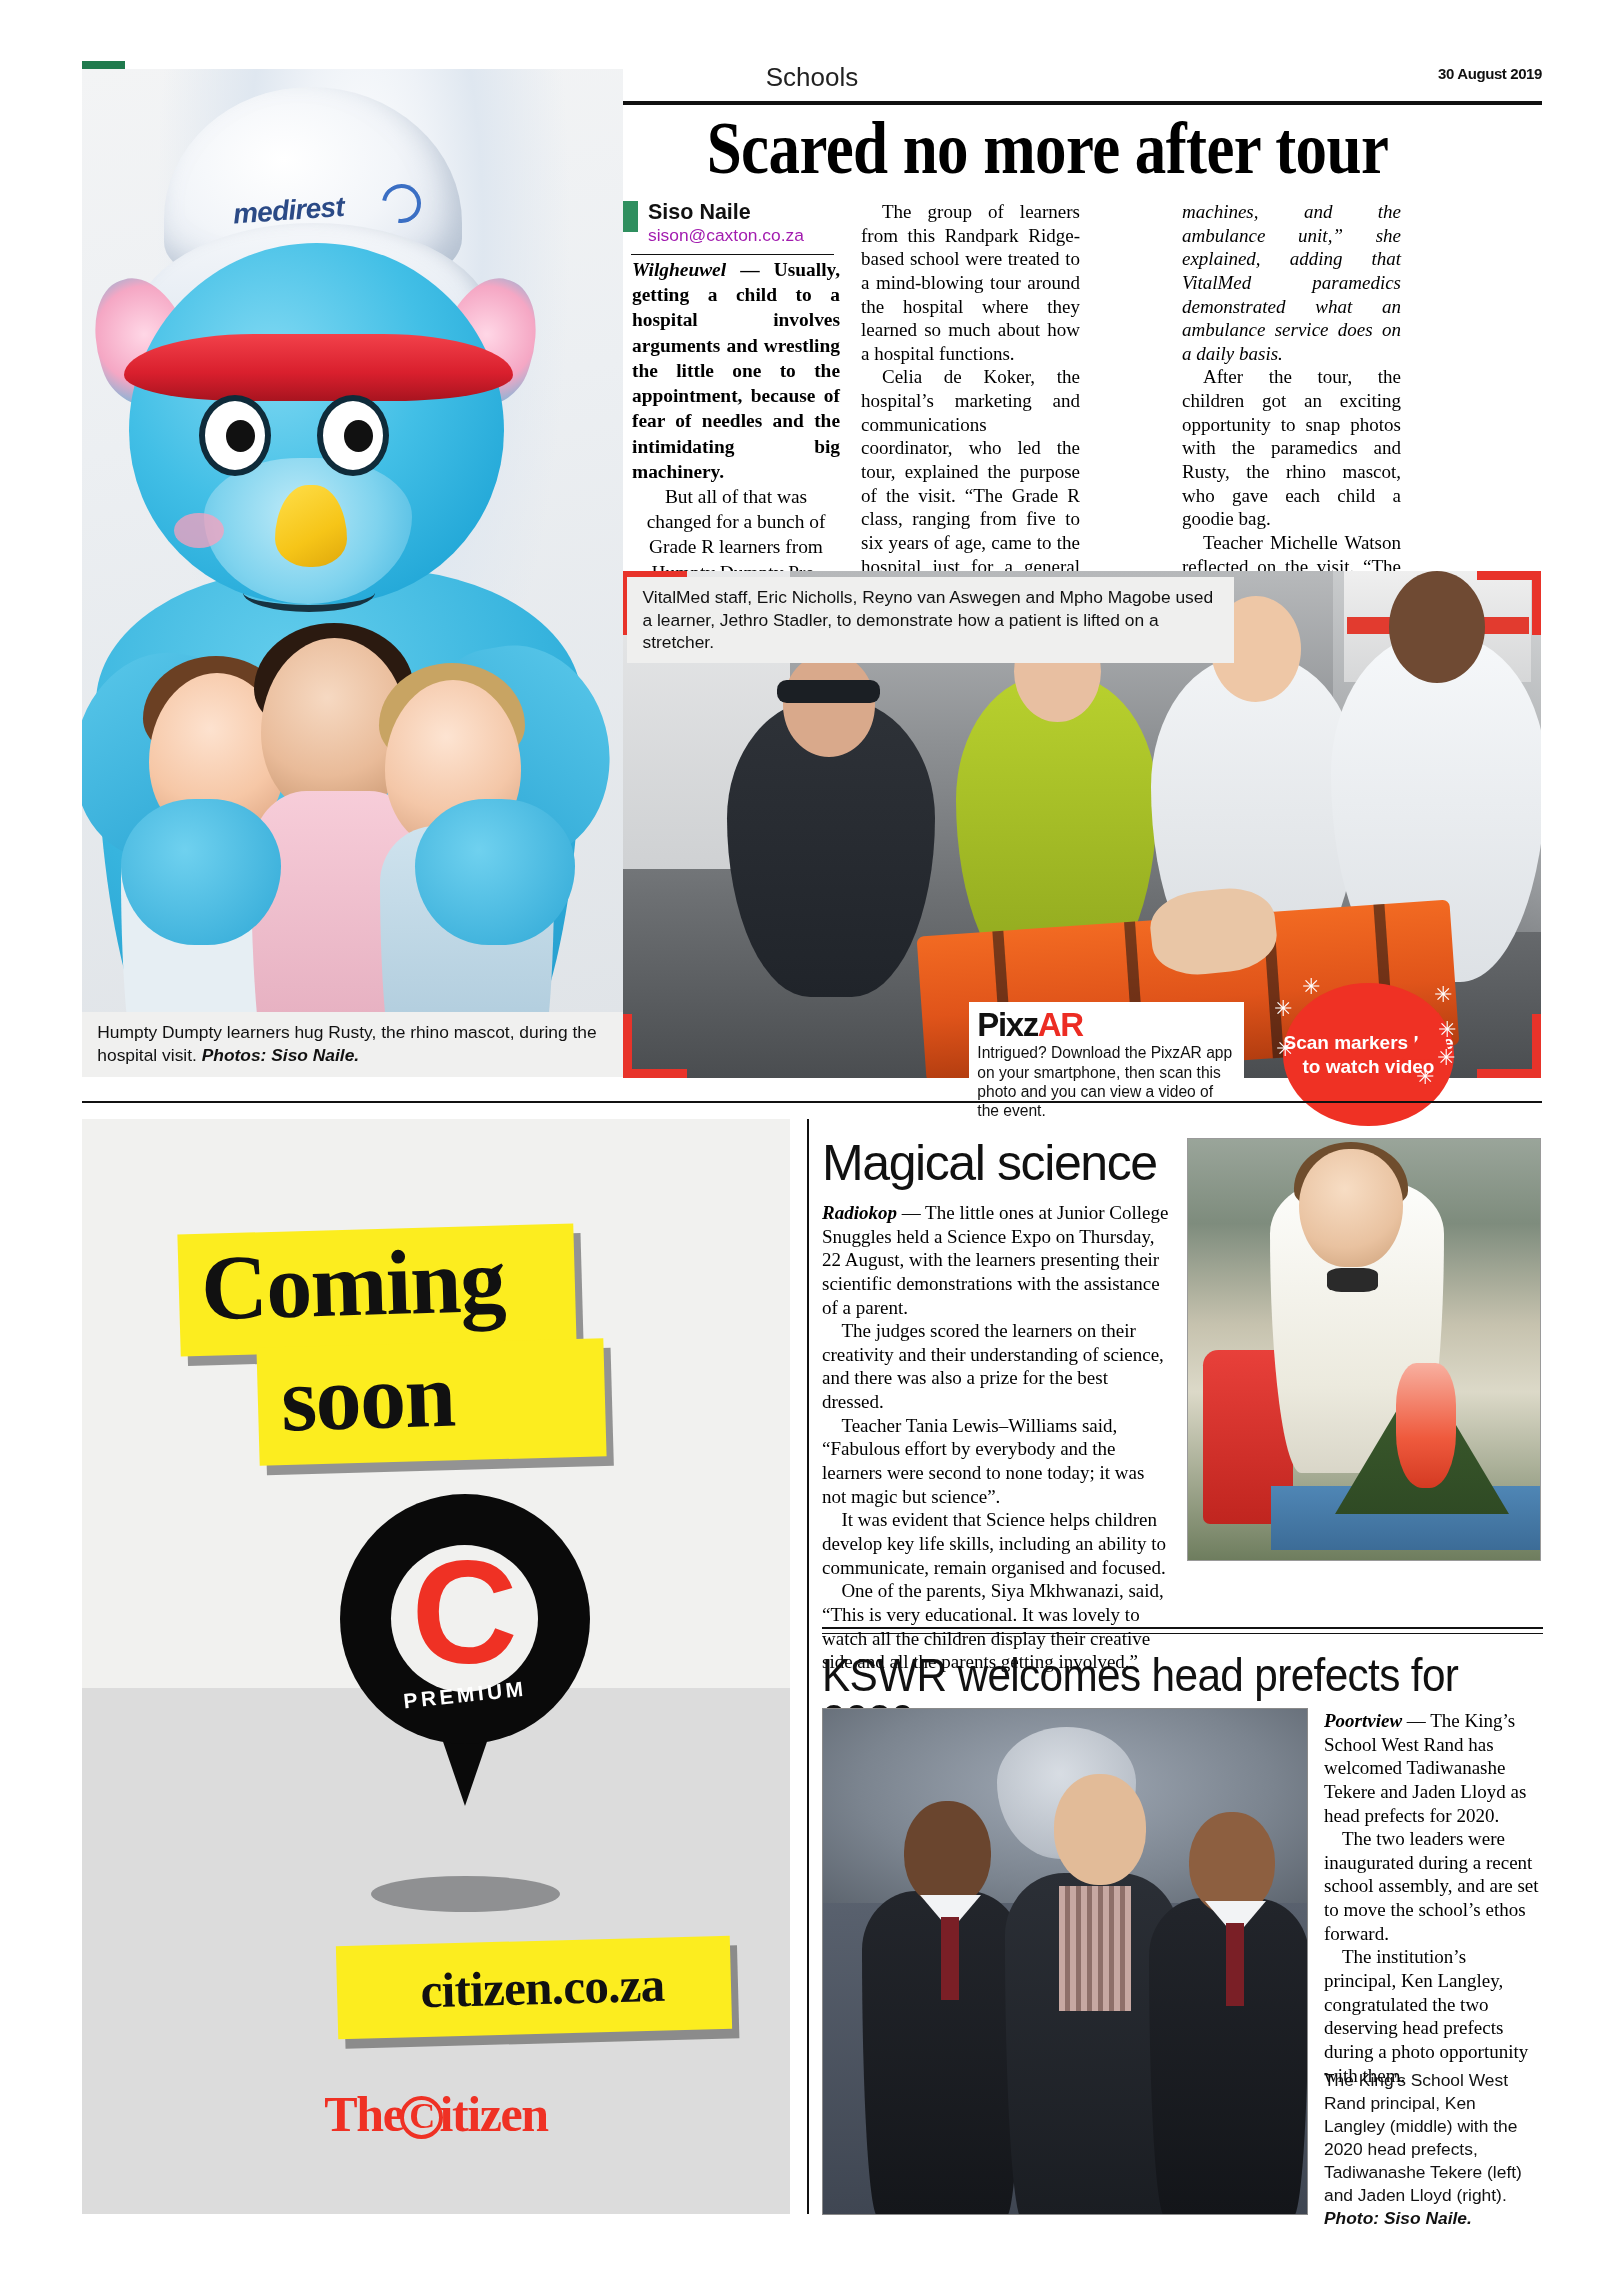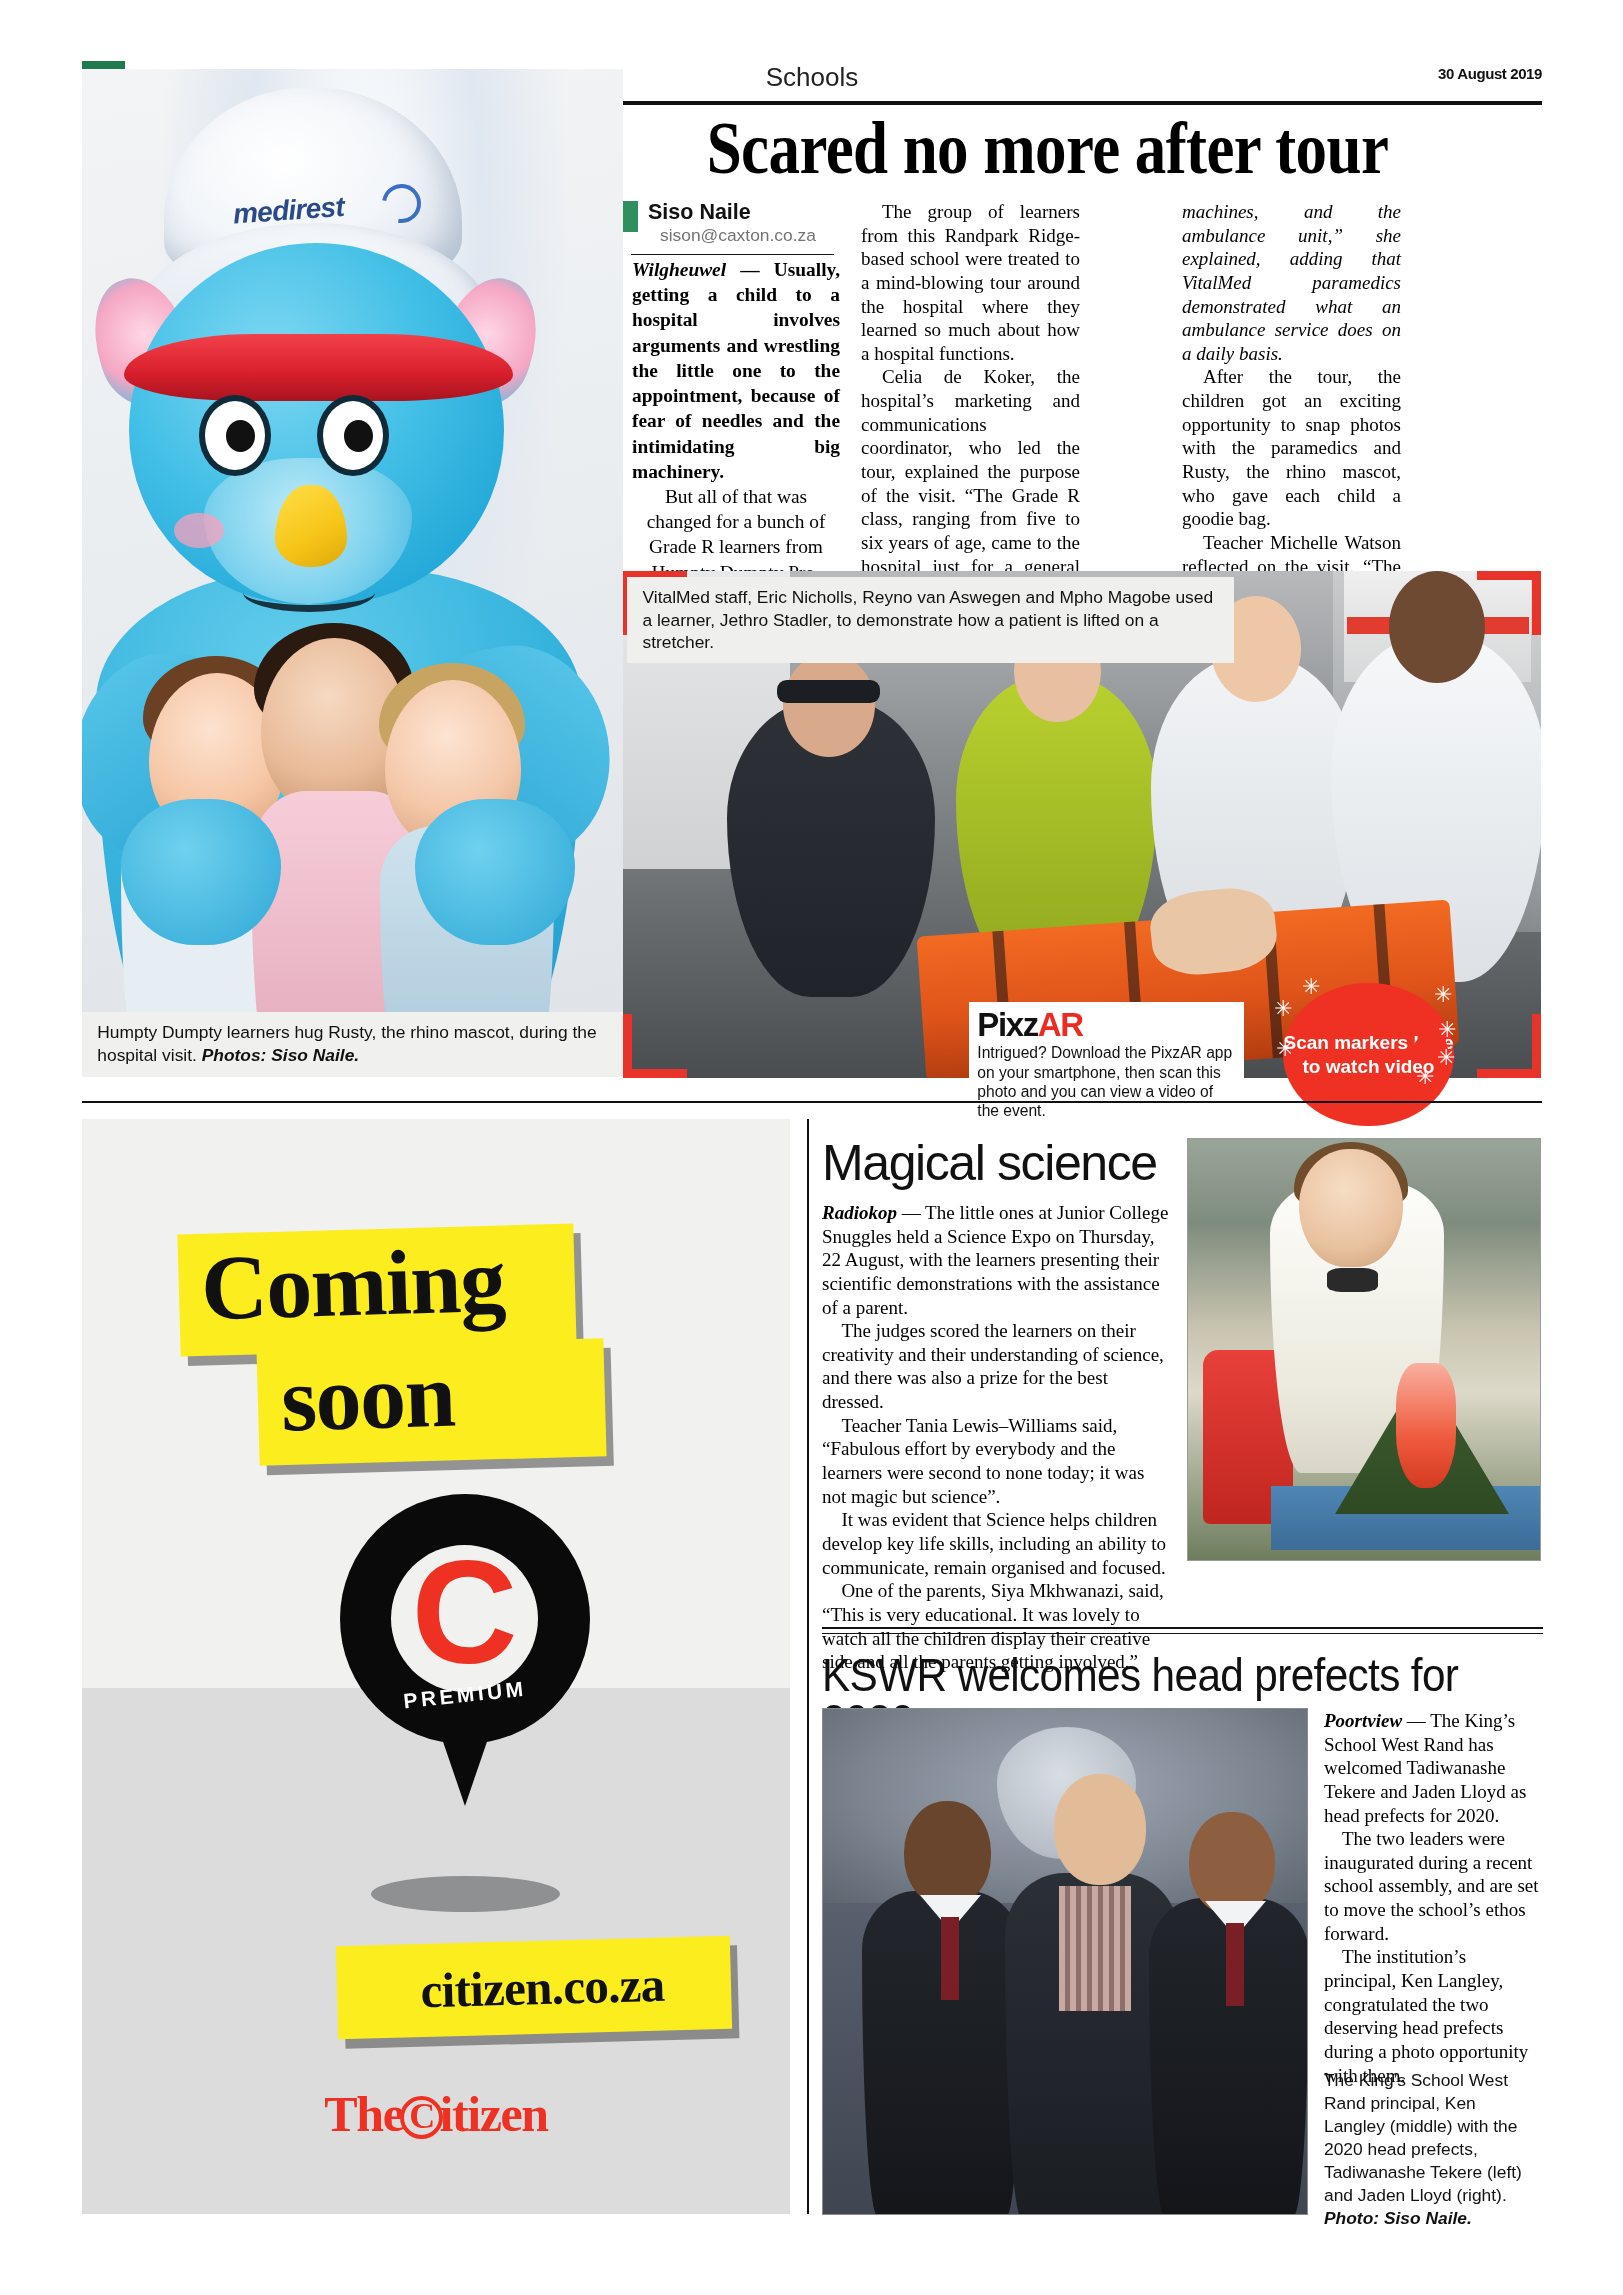--- a/index.html
+++ b/index.html
@@ -200,21 +200,21 @@
 
   
   .byline { position:absolute; left:623px; top:200px; width:215px; }
   .byline-tab { position:absolute; left:0; top:1.4px; width:15.3px; height:30.5px; background:#2f8f5f; }
   .byline-name {
     position:absolute; left:25px; top:0px;
     font-family:"Liberation Sans", sans-serif; font-weight:bold; font-size:21.5px; color:#111;
   }
   .byline-mail {
     position:absolute; left:25px; top:25px;
-    font-family:"Liberation Sans", sans-serif; font-size:17.4px; color:#737373;margin-left:12px;
+    font-family:"Liberation Sans", sans-serif; font-size:17.4px; color:#a21caf;
   }
   .byline-rule { position:absolute; left:8.3px; top:54px; width:203px; height:1.4px; background:#111; }
 
   
   .stretcher-photo {
     position:absolute; left:623px; top:571px; width:918px; height:507px;
     background: linear-gradient(180deg,#b7b9bb 0%, #8d9093 34%, #6d7073 64%, #4a4d50 100%);
     overflow:hidden;
   }
   .sp-amb-left {

